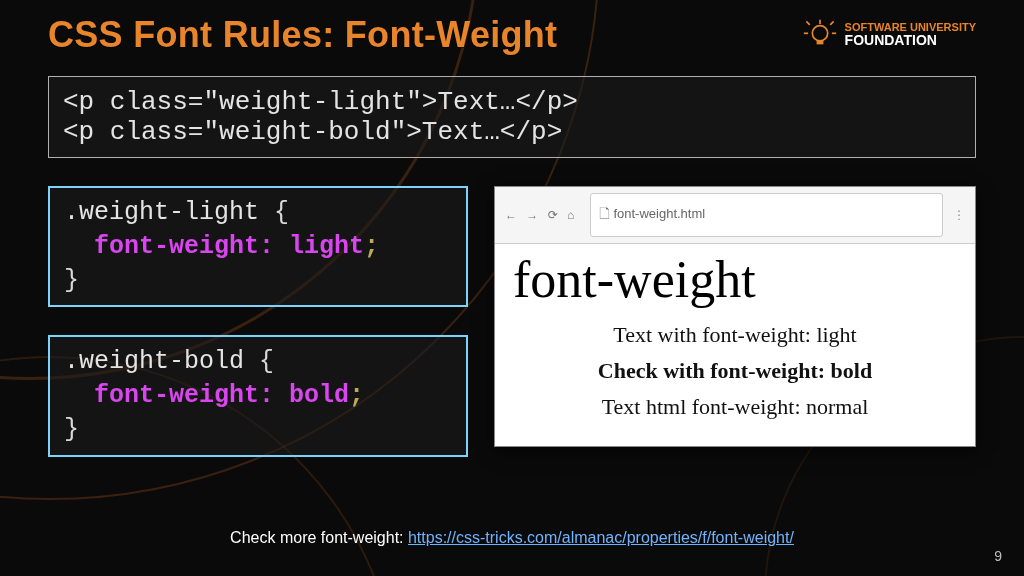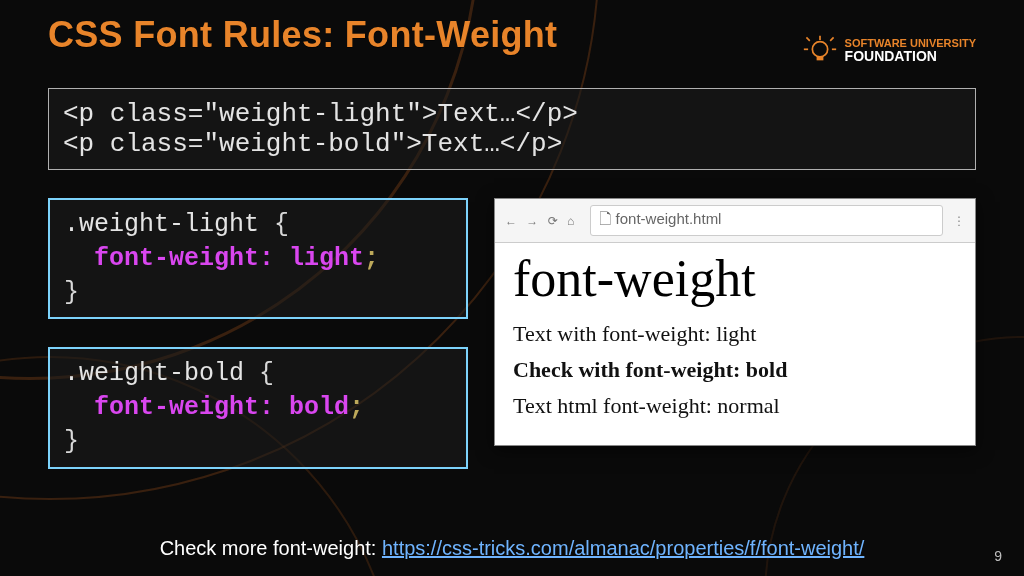--- a/index.html
+++ b/index.html
@@ -15,21 +15,21 @@
   .arc {
     position: absolute; border: 2px solid rgba(200,100,30,0.25);
     border-radius: 50%;
   }
   .slide { position: relative; z-index: 1; width: 100%; height: 100%; padding: 14px 48px 24px 48px; }
   .header { display: flex; justify-content: space-between; align-items: flex-start; }
   .title {
     color: #e8842a; font-size: 36px; font-weight: 700; letter-spacing: .3px;
     text-shadow: 0 1px 0 rgba(0,0,0,.6);
   }
-  .logo { display: flex; align-items: center; gap: 8px; margin-top: 20px; }
+  .logo { display: flex; align-items: center; gap: 8px; margin-top: 4px; }
   .logo-txt { color: #fff; font-size: 13px; font-weight: 700; line-height: 1.05; text-align: left; }
   .code-box {
     border: 1px solid #b0b0b0;
     background: rgba(30,30,30,0.55);
     padding: 10px 14px;
     font-family: "Consolas", "Courier New", monospace;
     font-size: 26px;
     color: #e4e4e4;
     margin-top: 20px;
   }
@@ -54,28 +54,28 @@
   }
   .chrome {
     display: flex; align-items: center; gap: 10px;
     padding: 6px 10px; border-bottom: 1px solid #ccc;
     font-family: Arial, sans-serif; font-size: 12px; color: #555;
     background: #f5f5f5;
   }
   .chrome .nav span { margin-right: 6px; color: #777; }
   .chrome .url {
     flex: 1; background: #fff; border: 1px solid #ccc; border-radius: 3px;
-    padding: 2px 8px; font-size: 15px; color: #666;
+    padding: 10px 8px; font-size: 13px; color: #666;
   }
   .bcontent { padding: 10px 18px 16px 18px; }
   .bcontent .h { font-size: 52px; font-weight: 400; color: #000000; line-height: 1.0; margin-bottom: 16px; }
-  .bcontent .line { font-size: 22px; color: #111; margin: 10px 0; font-family: Georgia, serif; }
+  .bcontent .line { font-size: 22px; color: #111; margin: 10px 0; font-family: Georgia, serif; text-align: center; }
   .footer {
-    position: absolute; left: 0; right: 0; bottom: 16px; text-align: center;
-    color: #fff; font-size: 20px;
+    position: absolute; left: 0; right: 0; bottom: 29px; text-align: center;
+    color: #fff; font-size: 16px;
   }
   .footer a, .link { color: #6fb4ff; text-decoration: underline; }
   .pagenum {
     position: absolute; right: 22px; bottom: 12px; color: #bfbfbf; font-size: 14px;
   }
 </style>
 </head>
 <body>
 
 <div class="bg-deco">

